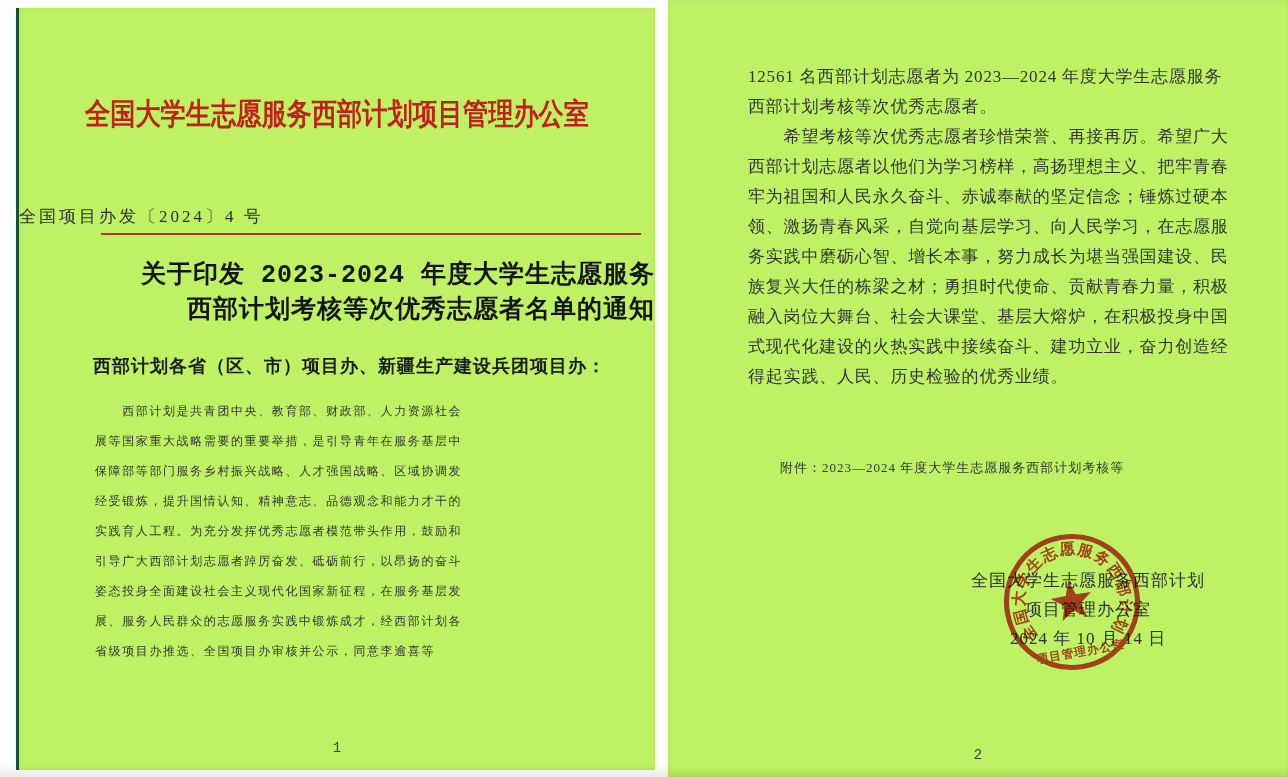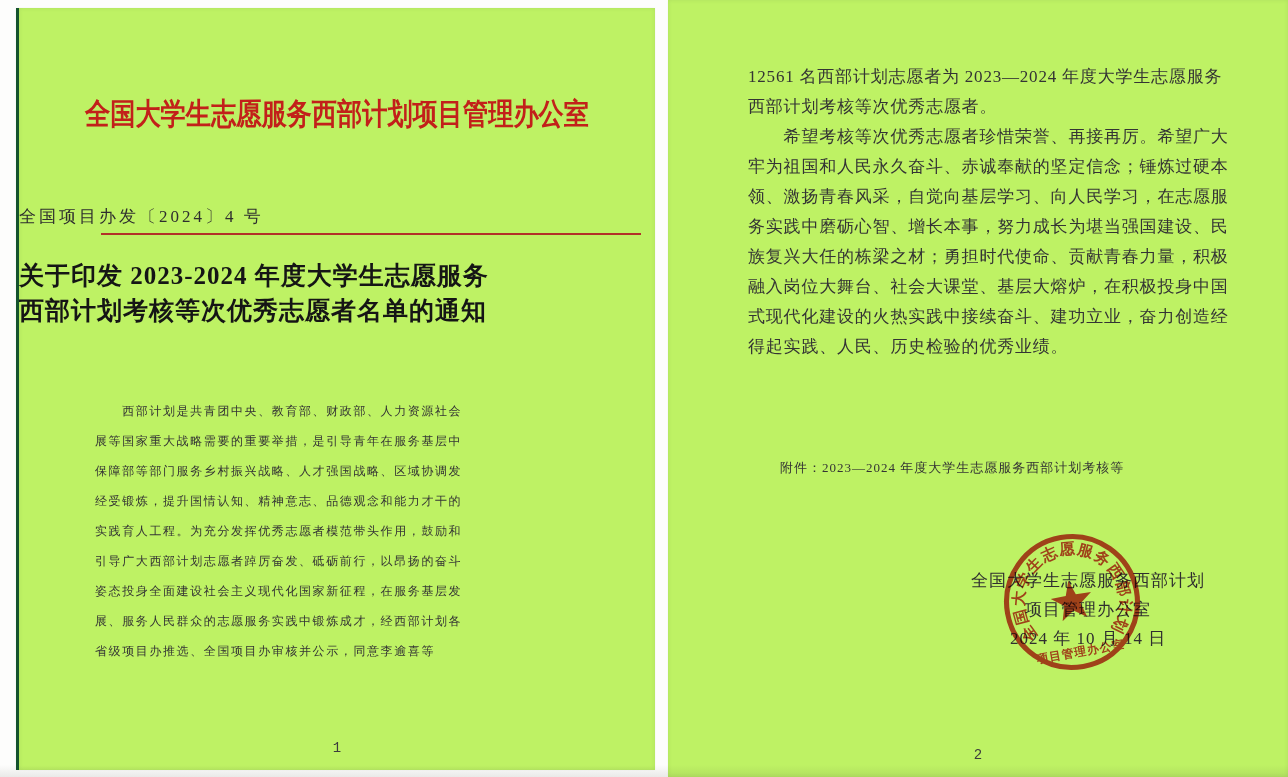--- a/index.html
+++ b/index.html
@@ -30,22 +30,22 @@
     font-size:30px;font-weight:800;color:#c2201a;
     letter-spacing:0px;transform:scaleX(0.84);transform-origin:50% 50%;
     white-space:nowrap;
   }
   .doc-number{
     left:0;top:197px;width:100%;
     font-size:17px;color:#2e2e2e;letter-spacing:3px;
   }
   .red-rule{left:82px;top:225px;width:540px;height:2px;background:#b23129;}
   .doc-title{
-    left:0;top:250px;width:100%;text-align:left;
-    font-size:25px;font-weight:700;color:#151515;line-height:35px;letter-spacing:1px;
+    left:0;top:250px;width:100%;text-align:right;
+    font-size:25px;font-weight:700;color:#151515;line-height:35px;letter-spacing:1px;font-family:Liberation Mono, monospace;
   }
   .salutation{
     left:74px;top:346px;width:560px;
     font-family:"Liberation Sans","DejaVu Sans",sans-serif;
     font-size:18px;font-weight:700;color:#1c1c1c;letter-spacing:1px;white-space:nowrap;
   }
   .body-block{color:#343434;}
   #page1 .body-block{left:76px;top:388px;width:545px;font-size:12px;line-height:30px;letter-spacing:1.6px;}
   #page2 .body-block{left:80px;top:62px;width:475px;font-size:17px;line-height:30px;letter-spacing:0.8px;}
   .body-line{white-space:nowrap;}
@@ -80,20 +80,21 @@
 
     <div class="abs doc-number">全国项目办发〔2024〕4 号</div>
 
     <div class="abs red-rule"></div>
 
     <div class="abs doc-title">
       <div>关于印发 2023-2024 年度大学生志愿服务</div>
       <div>西部计划考核等次优秀志愿者名单的通知</div>
     </div>
 
+    <div class="abs salutation">西部计划各省（区、市）项目办、新疆生产建设兵团项目办：</div>
 
     <div class="abs body-block">
       <div class="body-line">　　西部计划是共青团中央、教育部、财政部、人力资源社会</div>
       <div class="body-line">展等国家重大战略需要的重要举措，是引导青年在服务基层中</div>
       <div class="body-line">保障部等部门服务乡村振兴战略、人才强国战略、区域协调发</div>
       <div class="body-line">经受锻炼，提升国情认知、精神意志、品德观念和能力才干的</div>
       <div class="body-line">实践育人工程。为充分发挥优秀志愿者模范带头作用，鼓励和</div>
       <div class="body-line">引导广大西部计划志愿者踔厉奋发、砥砺前行，以昂扬的奋斗</div>
       <div class="body-line">姿态投身全面建设社会主义现代化国家新征程，在服务基层发</div>
       <div class="body-line">展、服务人民群众的志愿服务实践中锻炼成才，经西部计划各</div>
@@ -102,20 +103,21 @@
 
     <div class="abs page-num">1</div>
   </div>
 
   <div class="page" id="page2">
 
     <div class="abs body-block">
       <div class="body-line">12561 名西部计划志愿者为 2023—2024 年度大学生志愿服务</div>
       <div class="body-line">西部计划考核等次优秀志愿者。</div>
       <div class="body-line">　　希望考核等次优秀志愿者珍惜荣誉、再接再厉。希望广大</div>
+      <div class="body-line">西部计划志愿者以他们为学习榜样，高扬理想主义、把牢青春</div>
       <div class="body-line">牢为祖国和人民永久奋斗、赤诚奉献的坚定信念；锤炼过硬本</div>
       <div class="body-line">领、激扬青春风采，自觉向基层学习、向人民学习，在志愿服</div>
       <div class="body-line">务实践中磨砺心智、增长本事，努力成长为堪当强国建设、民</div>
       <div class="body-line">族复兴大任的栋梁之材；勇担时代使命、贡献青春力量，积极</div>
       <div class="body-line">融入岗位大舞台、社会大课堂、基层大熔炉，在积极投身中国</div>
       <div class="body-line">式现代化建设的火热实践中接续奋斗、建功立业，奋力创造经</div>
       <div class="body-line">得起实践、人民、历史检验的优秀业绩。</div>
     </div>
 
     <div class="abs attachment">

